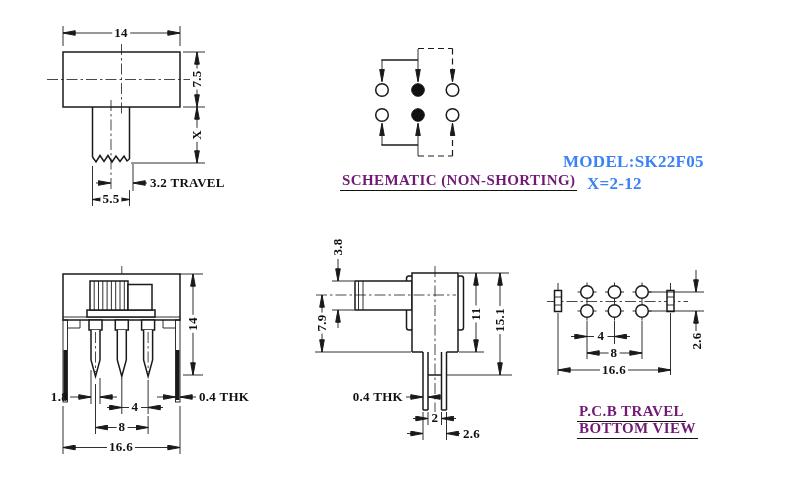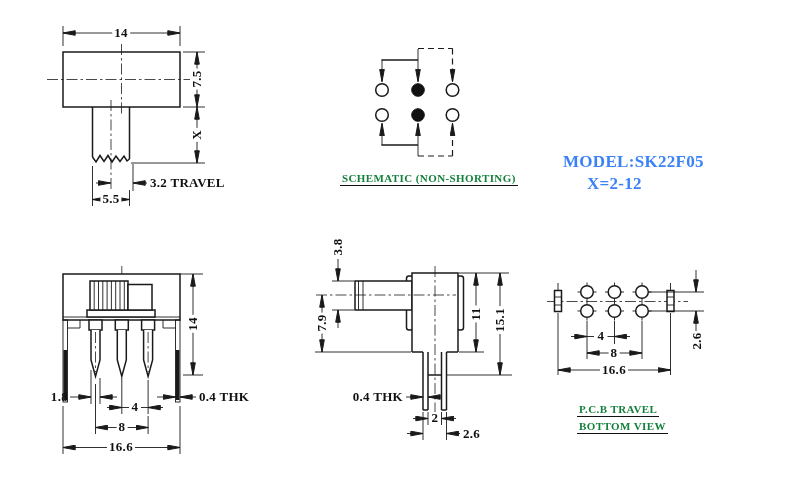--- a/index.html
+++ b/index.html
@@ -13,21 +13,21 @@
   .cl{stroke-width:0.8;stroke-dasharray:11 3 2.5 3;fill:none}
   .dsh{stroke-width:1.2;stroke-dasharray:6 4;fill:none}
   .thk{stroke-width:3.6}
   .fillb{fill:#111;stroke:#111}
   .lbl{position:absolute;font-weight:bold;font-size:13px;color:#111;white-space:nowrap;
        letter-spacing:.3px;line-height:14px;}
   .hc{transform:translate(-50%,-50%);}
   .vt{transform:translate(-50%,-50%) rotate(-90deg);}
   .bg{background:#fff;padding:0 2px;}
   .ra{text-align:right;}
-  .cap{position:absolute;font-weight:bold;font-size:11px;color:#15803d;white-space:nowrap;
+  .cap{position:absolute;font-weight:bold;font-size:15px;color:#701a75;white-space:nowrap;
        letter-spacing:.4px;border-bottom:1.6px solid #111;padding:0 2px 1px;}
   .title{position:absolute;font-weight:bold;font-size:17px;color:#3b82f6;white-space:nowrap;letter-spacing:.3px;}
 </style>
 </head>
 <body>
 
 <div id="canvas">
 
 <svg width="800" height="480" viewBox="0 0 800 480">
   <defs>

